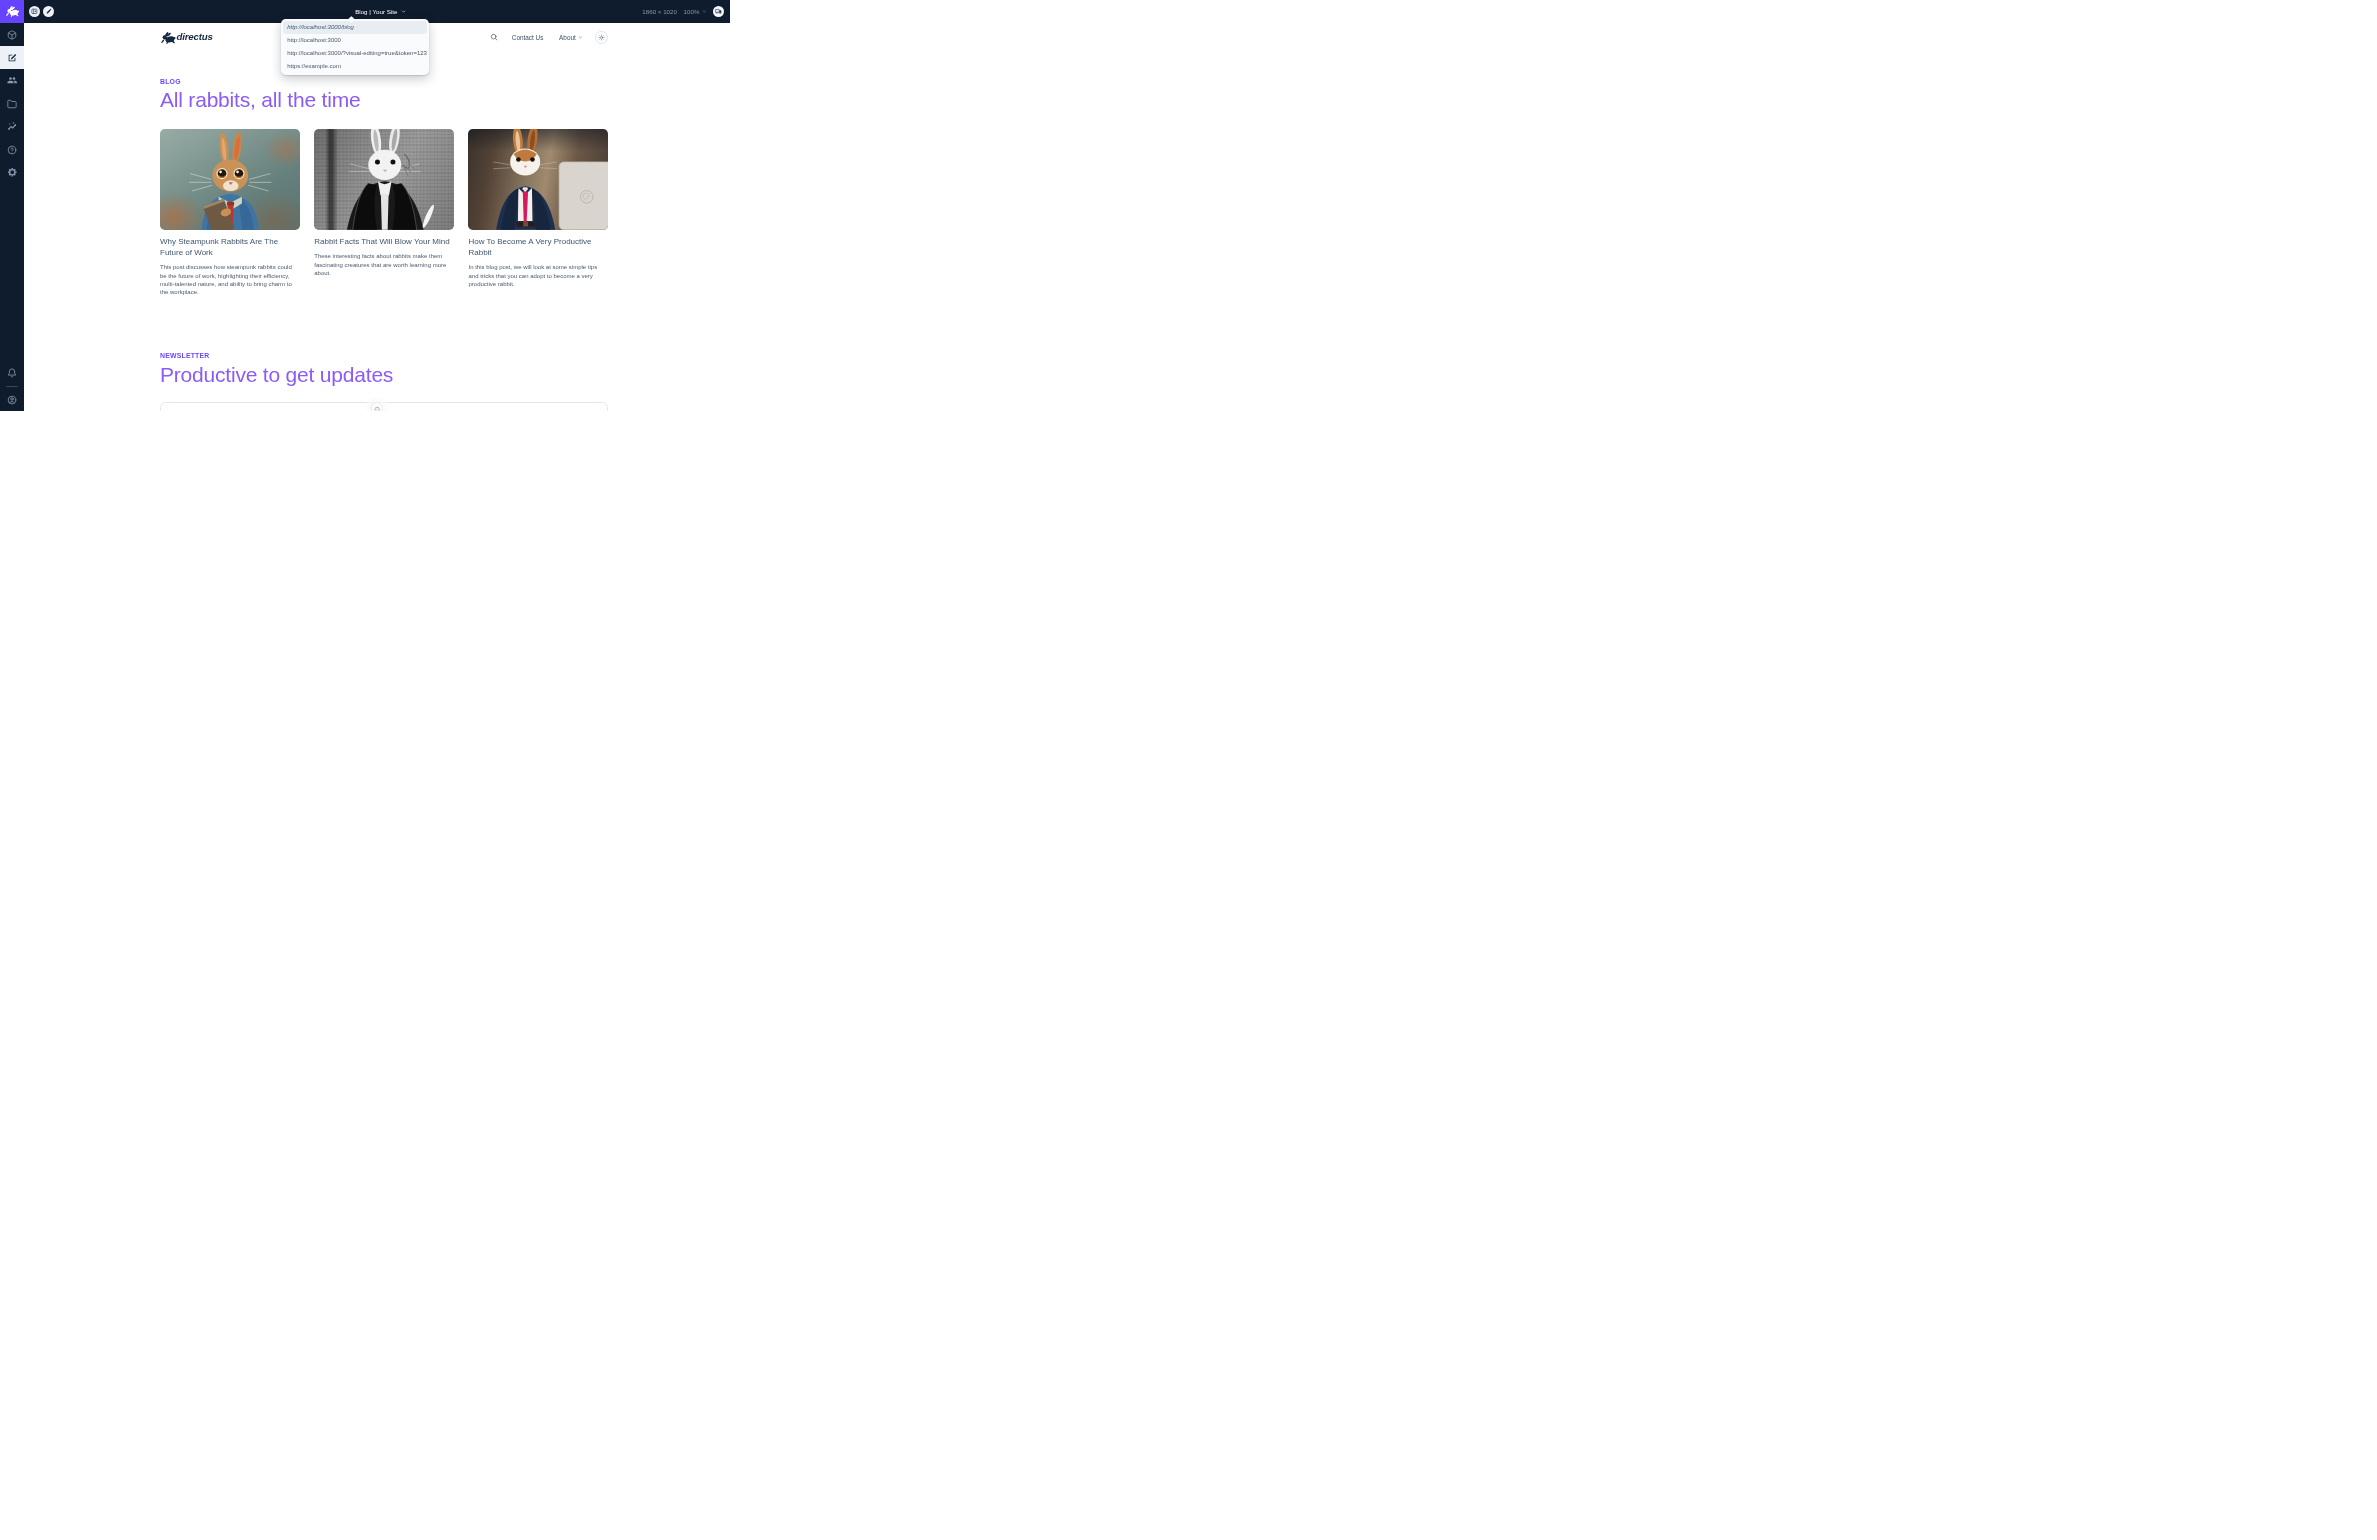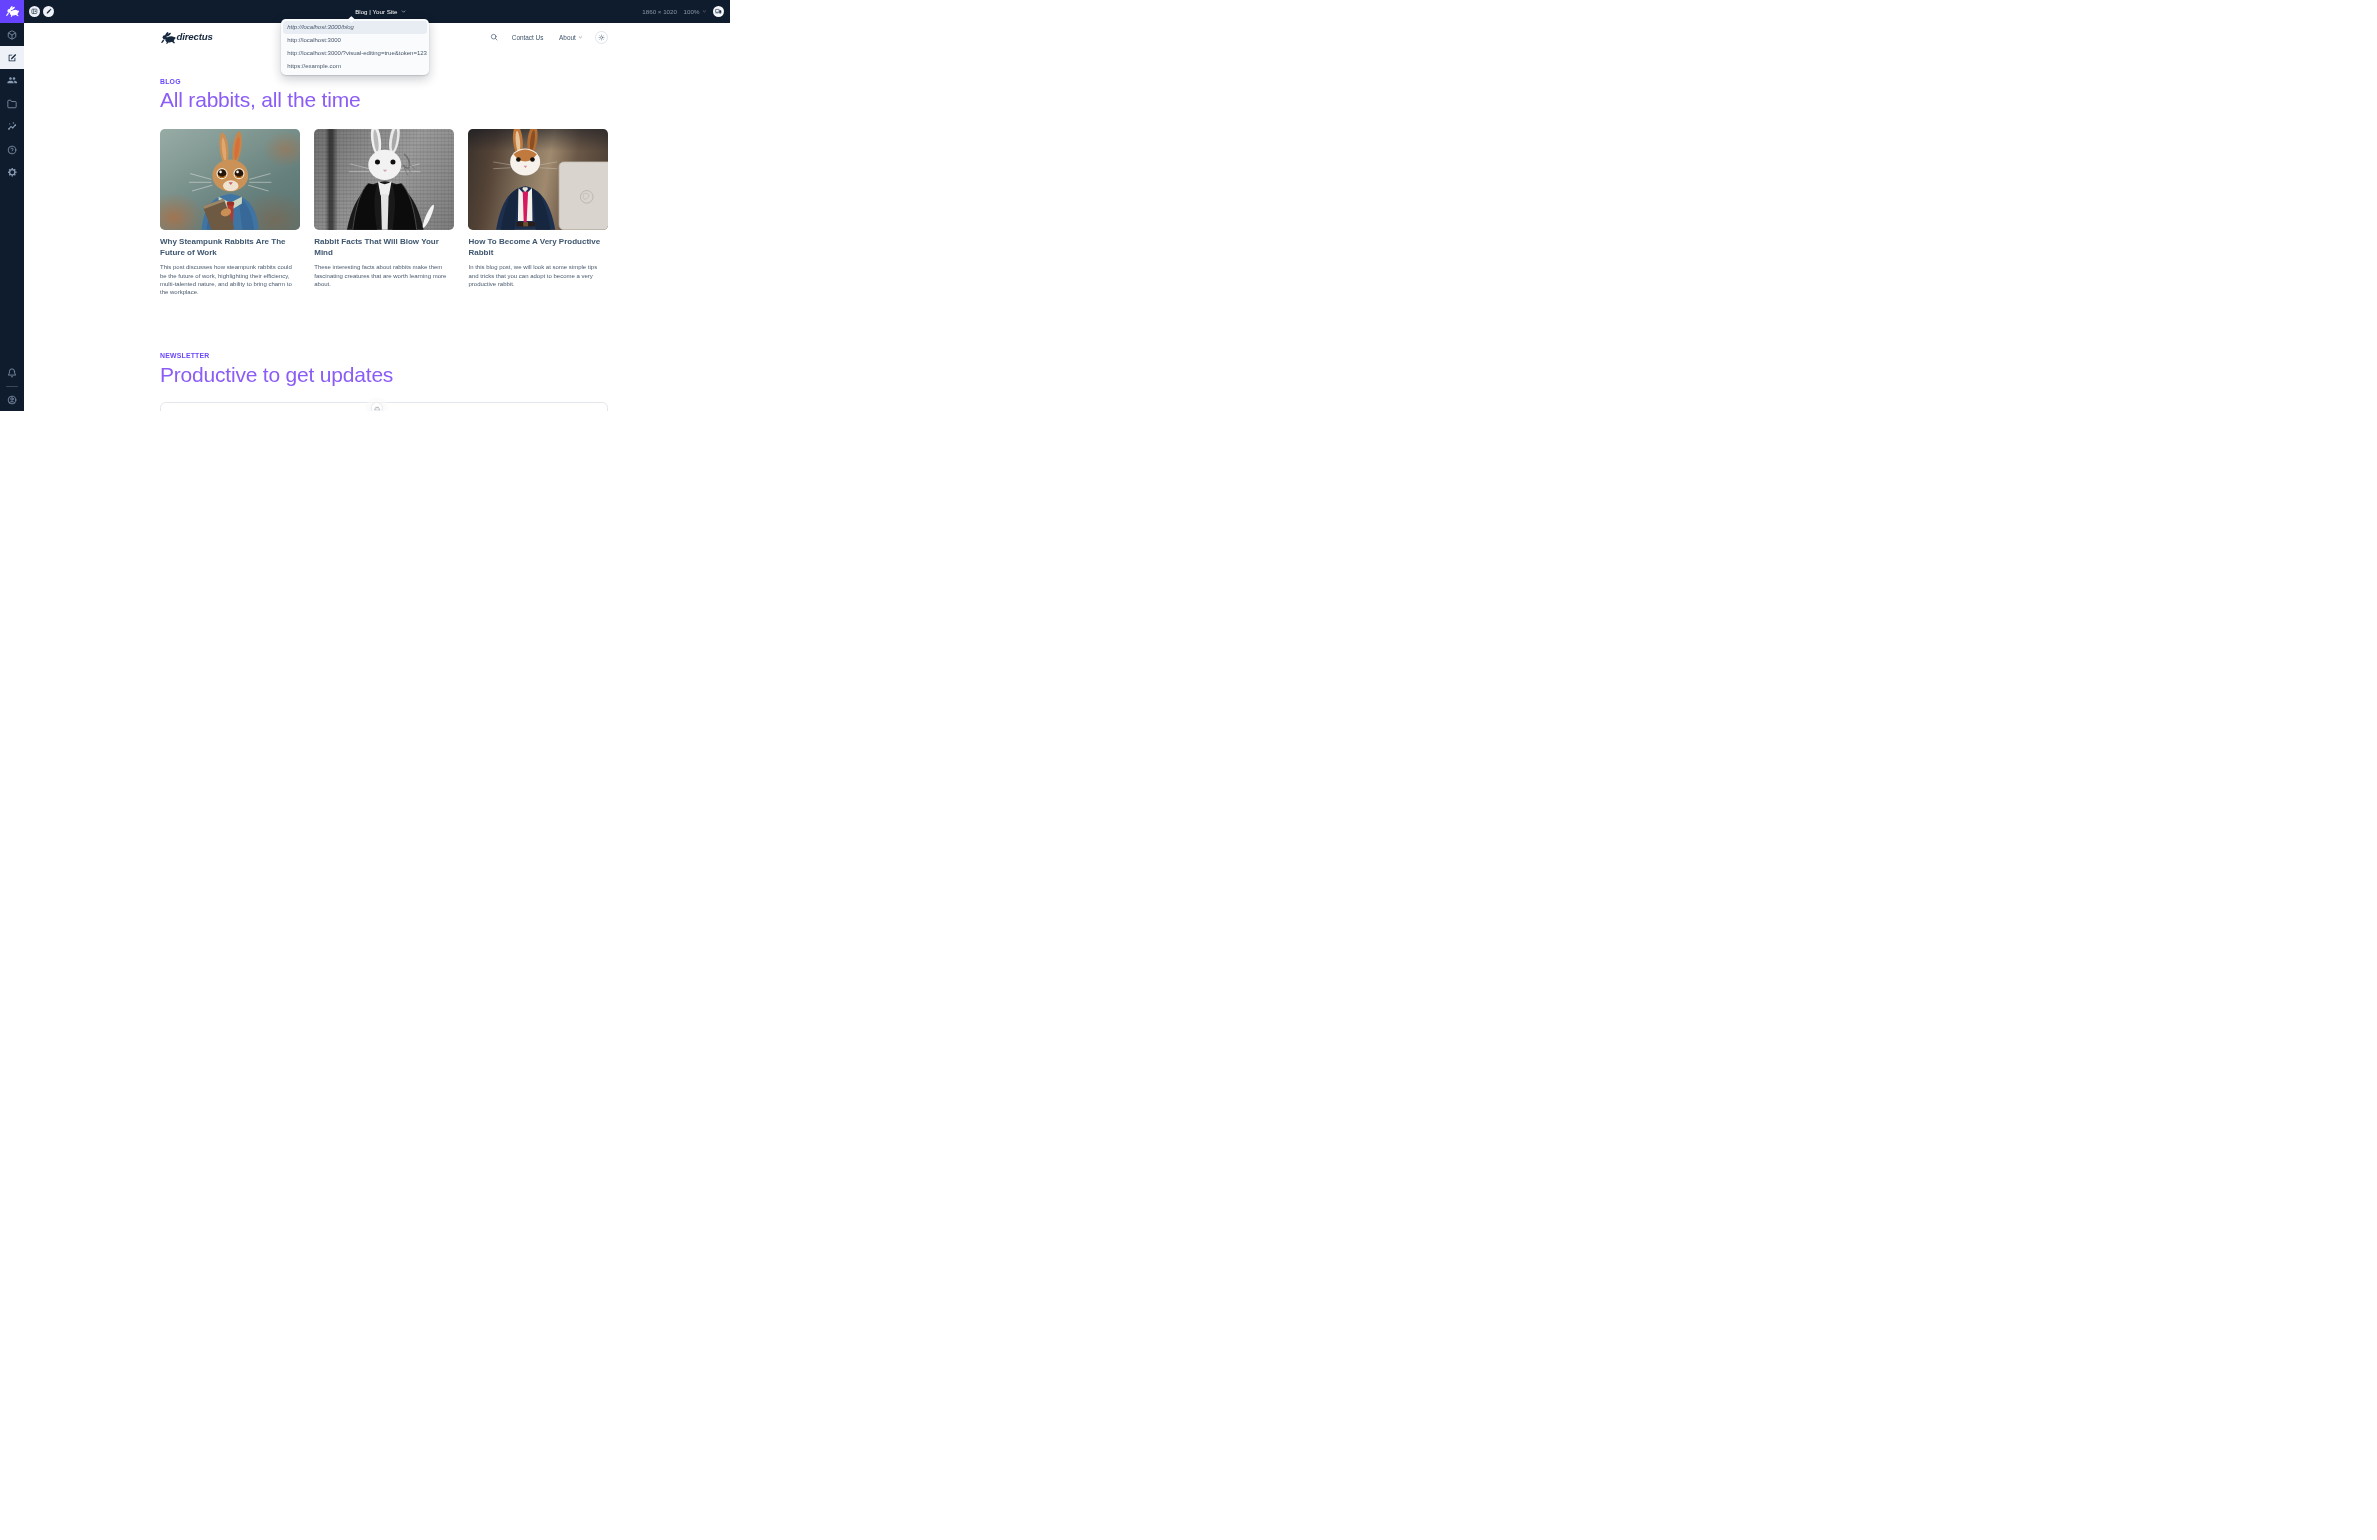--- a/index.html
+++ b/index.html
@@ -57,21 +57,21 @@
       radial-gradient(52px 40px at 82% 90%, rgba(148,88,48,.38), transparent 72%),
       linear-gradient(150deg,#98aca6 0%,#7e958f 35%,#66807d 65%,#5a7371 100%); }
   .media-2 { background:
       linear-gradient(to bottom, rgba(18,22,32,.55), rgba(18,22,32,0) 22%),
       linear-gradient(100deg,#3a322c 0%,#544336 18%,#86755f 42%,#a08a6f 55%,#6b5847 72%,#463a31 100%); }
   .media-3 { background:
       linear-gradient(90deg, rgba(25,25,25,0) 8%, rgba(25,25,25,.65) 11%, rgba(25,25,25,.65) 13%, rgba(25,25,25,0) 17%),
       repeating-linear-gradient(0deg, rgba(0,0,0,.07) 0 0.5px, transparent 0.5px 1.4px),
       repeating-linear-gradient(90deg, rgba(0,0,0,.05) 0 0.5px, transparent 0.5px 1.4px),
       linear-gradient(120deg,#6f6f6f 0%,#8a8a8a 30%,#9c9c9c 55%,#7c7c7c 100%); }
-  .card-title { margin-top:7.6px; font-size:8px; line-height:1.36; font-weight:700; color:#3e566f; }
+  .card-title { margin-top:7.6px; font-size:8px; line-height:1.36; font-weight:400; color:#3e566f; }
   .card-desc { margin-top:4.3px; font-size:6px; line-height:1.38; color:#4a5b6e; }
 
   .nl-eyebrow { margin-top:56px; }
   .form-card { margin-top:16px; border:0.5px solid #e2e7ee; border-radius:5.7px; background:#fff; height:76px; padding:16px 13.3px 0 13.3px; display:flex; justify-content:space-between; align-items:flex-start; }
 
   .nuxt-badge { position:absolute; left:50%; transform:translateX(-50%); top:379px; width:12.4px; height:12.4px; border-radius:50%; background:#fff; border:0.5px solid #ececec; box-shadow:0 0 0 4.8px rgba(250,250,250,.55), 0 0.5px 2.4px rgba(0,0,0,.10); display:grid; place-items:center; cursor:pointer; z-index:5; }
 </style>
 </head>
 <body>
 

